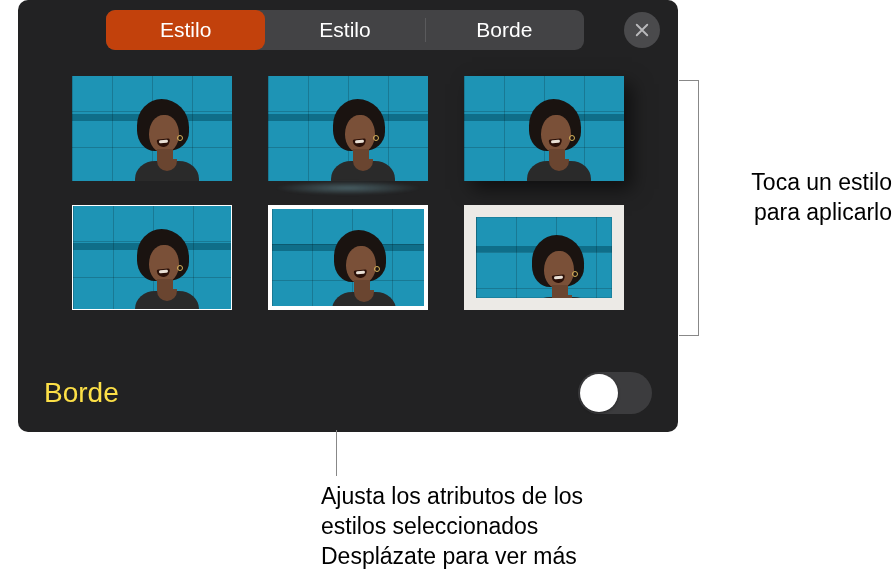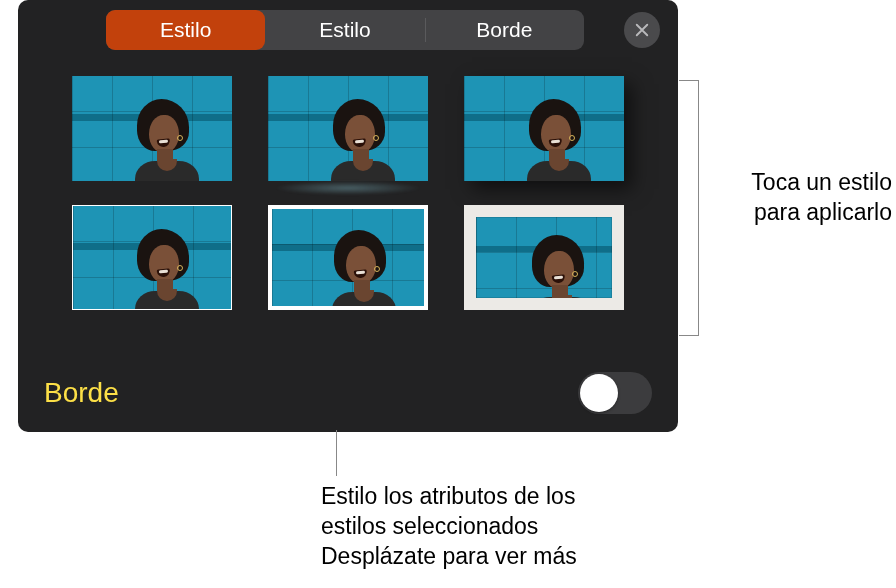--- a/index.html
+++ b/index.html
@@ -429,13 +429,13 @@
     <div class="toggle">
       <div class="toggle-knob"></div>
     </div>
   </div>
 </div>
 
 <div class="leader-right"></div>
 <div class="callout right">Toca un estilo para aplicarlo</div>
 
 <div class="leader-bottom"></div>
-<div class="callout bottom">Estilo los atributos de los estilos seleccionados Desplázate para ver más</div>
+<div class="callout bottom">Ajusta los atributos de los estilos seleccionados Desplázate para ver más</div>
 
 </body></html>

